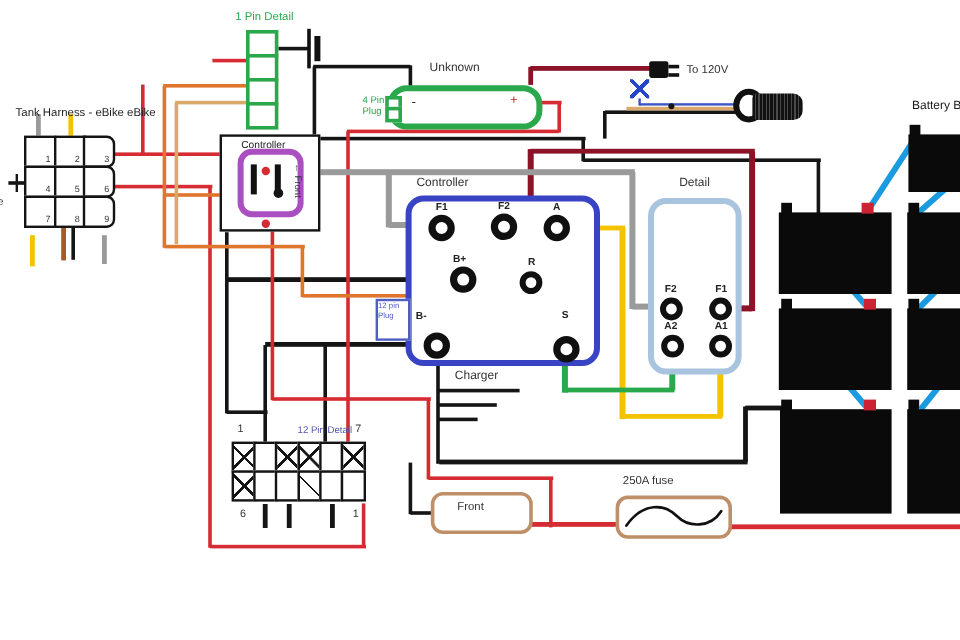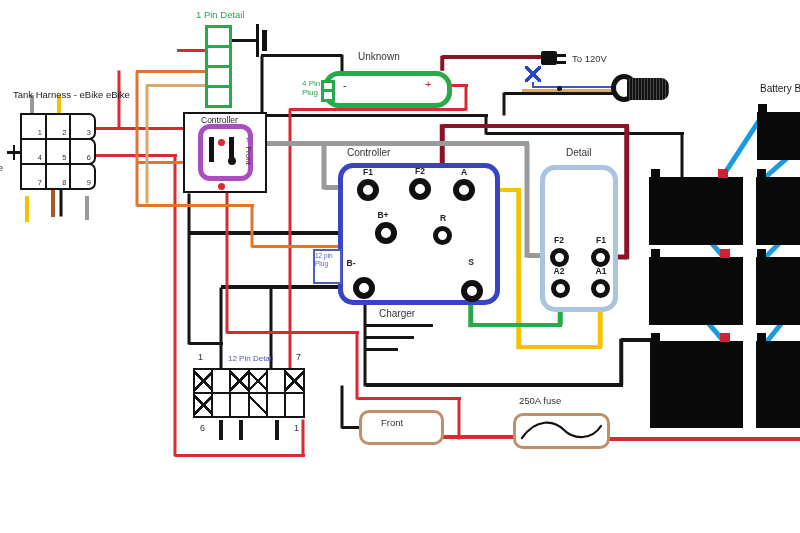--- a/index.html
+++ b/index.html
@@ -24,21 +24,21 @@
   #lbl-tank{left:13px;top:90px;font-size:9.5px;color:#1a1a1a;}
   #lbl-charger{left:358px;top:51px;font-size:10px;color:#333;}
   #lbl-4pin-plug{left:302px;top:80px;font-size:8px;color:#2aa84c;white-space:pre-line;width:30px;}
   #lbl-to120v{left:572px;top:54px;font-size:9.5px;color:#333;}
   #lbl-contactor{left:201px;top:116px;font-size:8.5px;color:#222;}
   #lbl-front{left:233px;top:146px;font-size:8px;color:#333;transform:rotate(90deg);}
   #lbl-controller{left:347px;top:147px;font-size:10px;color:#333;}
   #lbl-motor{left:566px;top:147px;font-size:10px;color:#333;}
   #lbl-battery{left:760px;top:83px;font-size:10px;color:#1a1a1a;}
   #lbl-unknown{left:379px;top:308px;font-size:10px;color:#333;}
-  #lbl-12pin-detail{left:228px;top:355px;font-size:8px;color:#5057a8;}
+  #lbl-12pin-detail{left:248px;top:355px;font-size:8px;color:#5057a8;}
   #lbl-shunt{left:381px;top:418px;font-size:9.5px;color:#333;}
   #lbl-fuse{left:519px;top:396px;font-size:9.5px;color:#333;}
   #lbl-minus{left:343px;top:79px;font-size:11px;color:#222;}
   #lbl-plus{left:425px;top:78px;font-size:11px;color:#cc2222;}
   #lbl-plug12{left:315px;top:252px;font-size:6.5px;color:#4f5fc0;white-space:pre-line;line-height:1.25;}
   #edge-e{left:-2px;top:164px;font-size:9px;color:#333;}
   
   .cell{position:absolute;border:2.5px solid #141414;background:#fff;box-sizing:border-box;}
   .cellnum{position:absolute;font-size:7.5px;color:#333;}
   .xcell{background-image:

